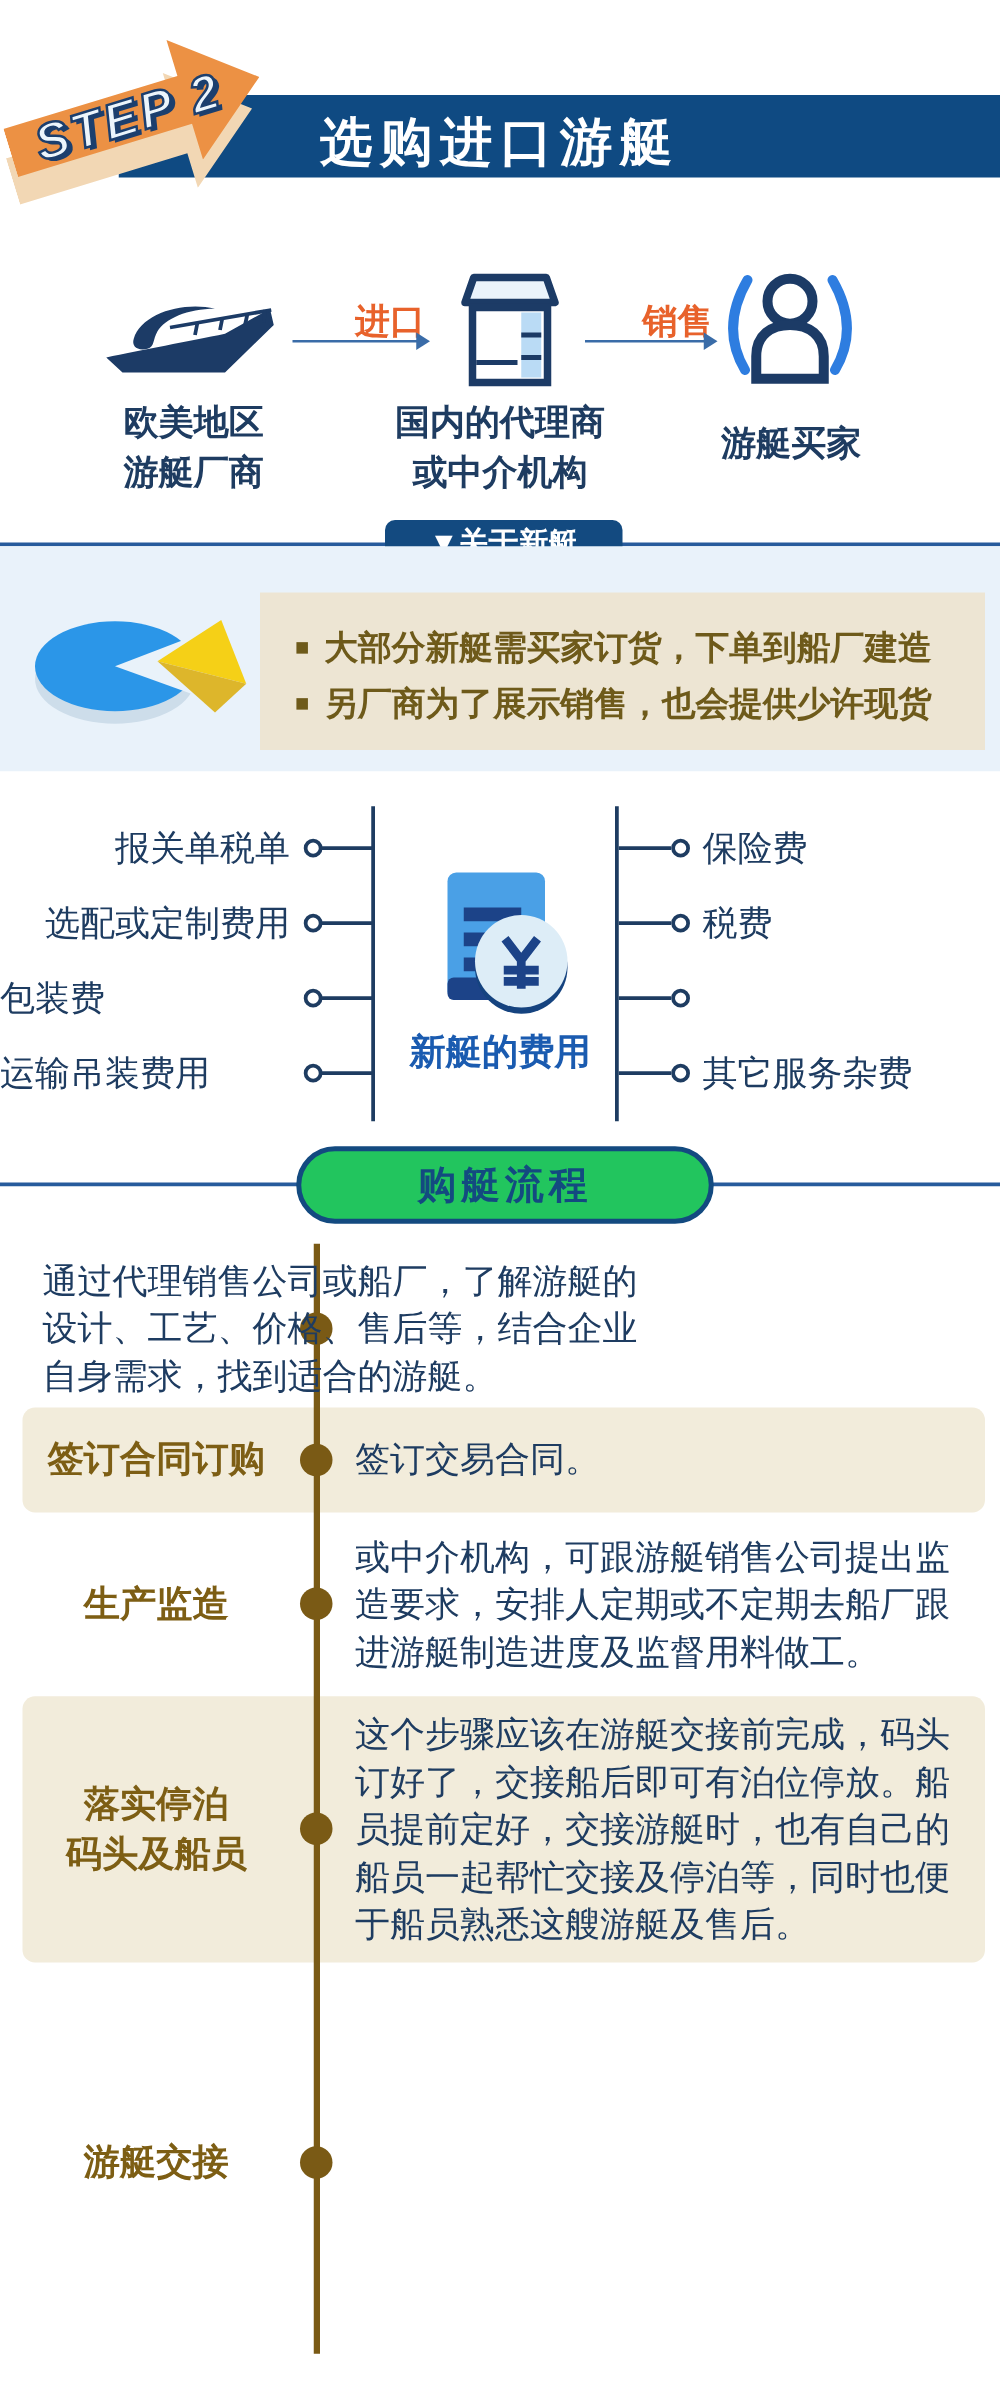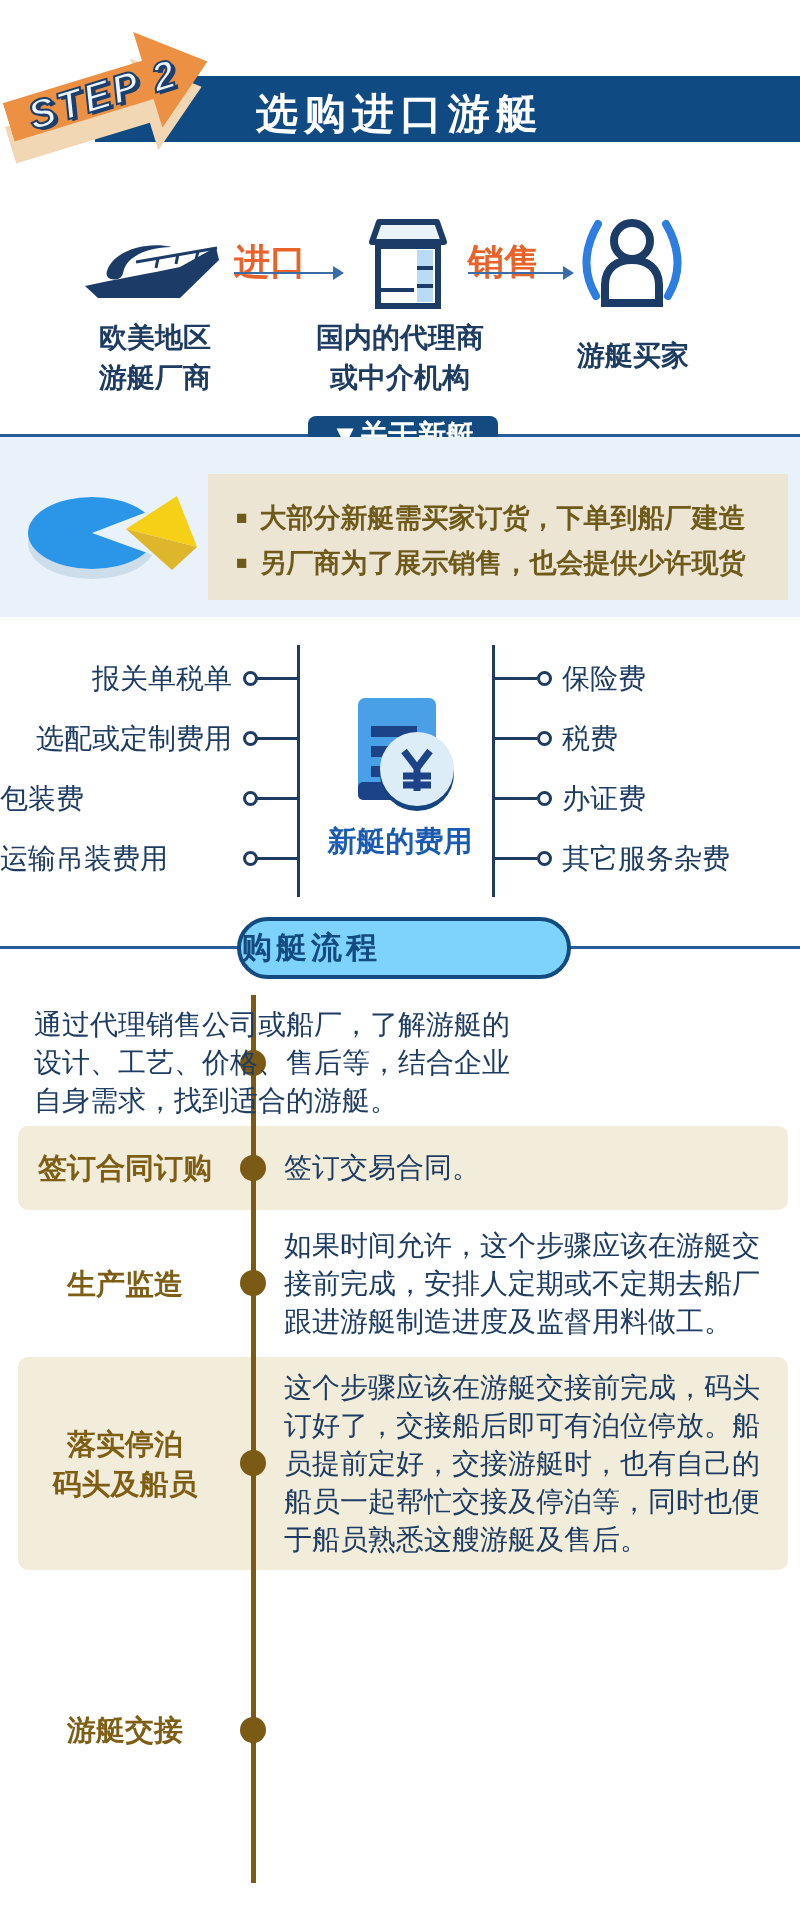--- a/index.html
+++ b/index.html
@@ -16,45 +16,45 @@
   .arrow-tan{left:6px;top:58px;width:200px;height:96px;background:#f2d7b4;transform:rotate(-17deg);}
   .arrow-orange{left:4px;top:32px;width:208px;height:100px;background:#ec9144;transform:rotate(-17deg);}
   .step-text{position:absolute;left:26px;top:62px;transform:rotate(-17deg);
              font-size:40px;font-weight:900;font-style:italic;letter-spacing:3px;
              color:#ecf5fc;-webkit-text-stroke:2px #1c3f6e;text-shadow:3px 3px 0 #1c3f6e;}
 
   
   .flow-arrow{height:2px;background:#3a6ca8;}
   .flow-arrow::after{content:"";position:absolute;right:-10px;top:-6px;
        border-left:11px solid #3a6ca8;border-top:7px solid transparent;border-bottom:7px solid transparent;}
-  .flow-arrow-label{color:#e8622b;font-size:36px;font-weight:700;text-align:left;}
+  .flow-arrow-label{color:#e8622b;font-size:28px;font-weight:700;text-align:right;}
   .flow-label{font-size:28px;font-weight:700;color:#1e3c61;text-align:center;
               line-height:40px;white-space:pre-line;}
 
   
   .divider{height:3px;background:#275b9c;width:800px;left:0;}
   .badge-about{left:308px;top:416px;width:190px;height:38px;background:#134a80;border-radius:8px;
-               color:#ffffff;font-size:29px;font-weight:700;text-align:center;line-height:38px;}
+               color:#ffffff;font-size:24px;font-weight:700;text-align:center;line-height:38px;}
   .blue-band{left:0;top:437px;width:800px;height:180px;background:#e9f2fa;}
   .tan-box{left:208px;top:474px;width:580px;height:126px;background:#ede5d3;}
   .bullet{position:absolute;left:236px;width:540px;color:#6e5a1a;font-size:27px;font-weight:600;}
   .bullet::before{content:"■";font-size:19px;margin-right:12px;vertical-align:3px;}
 
   
   .vline{width:3px;background:#1e3c61;}
   .hline{height:3px;background:#1e3c61;}
   .ring{width:9px;height:9px;border:3px solid #1e3c61;border-radius:50%;background:#ffffff;}
   .cost-label{font-size:28px;font-weight:500;color:#1e3c61;}
   .fees-label{left:290px;top:822px;width:220px;text-align:center;color:#1a5bb0;
               font-size:29px;font-weight:800;}
 
   
-  .badge-process{left:237px;top:917px;width:326px;height:54px;background:#7dd3fc;
+  .badge-process{left:237px;top:917px;width:326px;height:54px;background:#22c55e;
                  border:4px solid #134a80;border-radius:31px;color:#134a80;
-                 font-size:31px;font-weight:800;line-height:54px;letter-spacing:4px;}
+                 font-size:31px;font-weight:800;text-align:center;line-height:54px;letter-spacing:4px;}
   .beige-row{background:#f2ecdb;border-radius:10px;left:18px;width:770px;}
   .t-line{left:251px;top:995px;width:5px;height:888px;background:#7a5a15;}
   .t-dot{left:240px;width:26px;height:26px;border-radius:50%;background:#7a5a15;}
   .step-row{left:0;width:800px;display:flex;align-items:center;}
   .step-title{width:250px;flex:none;text-align:center;color:#7d5e14;font-size:29px;
               font-weight:800;line-height:40px;white-space:pre-line;}
   .step-desc{width:497px;margin-left:34px;color:#1e3c61;font-size:28px;line-height:38px;}
 </style>
 </head>
 <body>
@@ -142,21 +142,20 @@
   <div class="abs hline" style="left:495px;top:677px;width:42px;"></div>
   <div class="abs ring" style="left:537px;top:671px;"></div>
   <div class="abs cost-label" style="left:562px;top:660px;width:230px;">保险费</div>
 
   <div class="abs hline" style="left:495px;top:737px;width:42px;"></div>
   <div class="abs ring" style="left:537px;top:731px;"></div>
   <div class="abs cost-label" style="left:562px;top:720px;width:230px;">税费</div>
 
   <div class="abs hline" style="left:495px;top:797px;width:42px;"></div>
   <div class="abs ring" style="left:537px;top:791px;"></div>
-  <div class="abs cost-label" style="left:562px;top:780px;width:230px;">办证费</div>
 
   <div class="abs hline" style="left:495px;top:857px;width:42px;"></div>
   <div class="abs ring" style="left:537px;top:851px;"></div>
   <div class="abs cost-label" style="left:562px;top:840px;width:230px;">其它服务杂费</div>
 
   <svg class="abs" style="left:343px;top:690px;" width="125" height="130" viewBox="0 0 125 130">
     <rect x="15" y="8" width="78" height="102" rx="7" fill="#4aa0e6"></rect>
     <rect x="15" y="92" width="78" height="18" rx="5" fill="#1c4388"></rect>
     <rect x="28" y="36" width="46" height="11" fill="#1c4388"></rect>
     <rect x="28" y="56" width="32" height="11" fill="#1c4388"></rect>
@@ -182,21 +181,21 @@
 
   <div class="abs step-row" style="top:1000px;height:126px;">
     <div class="step-desc">通过代理销售公司或船厂，了解游艇的设计、工艺、价格、售后等，结合企业自身需求，找到适合的游艇。</div>
   </div>
   <div class="abs step-row" style="top:1126px;height:84px;">
     <div class="step-title">签订合同订购</div>
     <div class="step-desc">签订交易合同。</div>
   </div>
   <div class="abs step-row" style="top:1210px;height:147px;">
     <div class="step-title">生产监造</div>
-    <div class="step-desc">如果时间允许，这个步骤应该在游艇交接前完成，安排人定期或不定期去船厂跟进游艇制造进度及监督用料做工。</div>
+    <div class="step-desc">或中介机构，可跟游艇销售公司提出监造要求，安排人定期或不定期去船厂跟进游艇制造进度及监督用料做工。</div>
   </div>
   <div class="abs step-row" style="top:1357px;height:213px;">
     <div class="step-title">落实停泊
 码头及船员</div>
     <div class="step-desc">这个步骤应该在游艇交接前完成，码头订好了，交接船后即可有泊位停放。船员提前定好，交接游艇时，也有自己的船员一起帮忙交接及停泊等，同时也便于船员熟悉这艘游艇及售后。</div>
   </div>
   <div class="abs step-row" style="top:1570px;height:320px;">
     <div class="step-title">游艇交接</div>
   </div>
 

